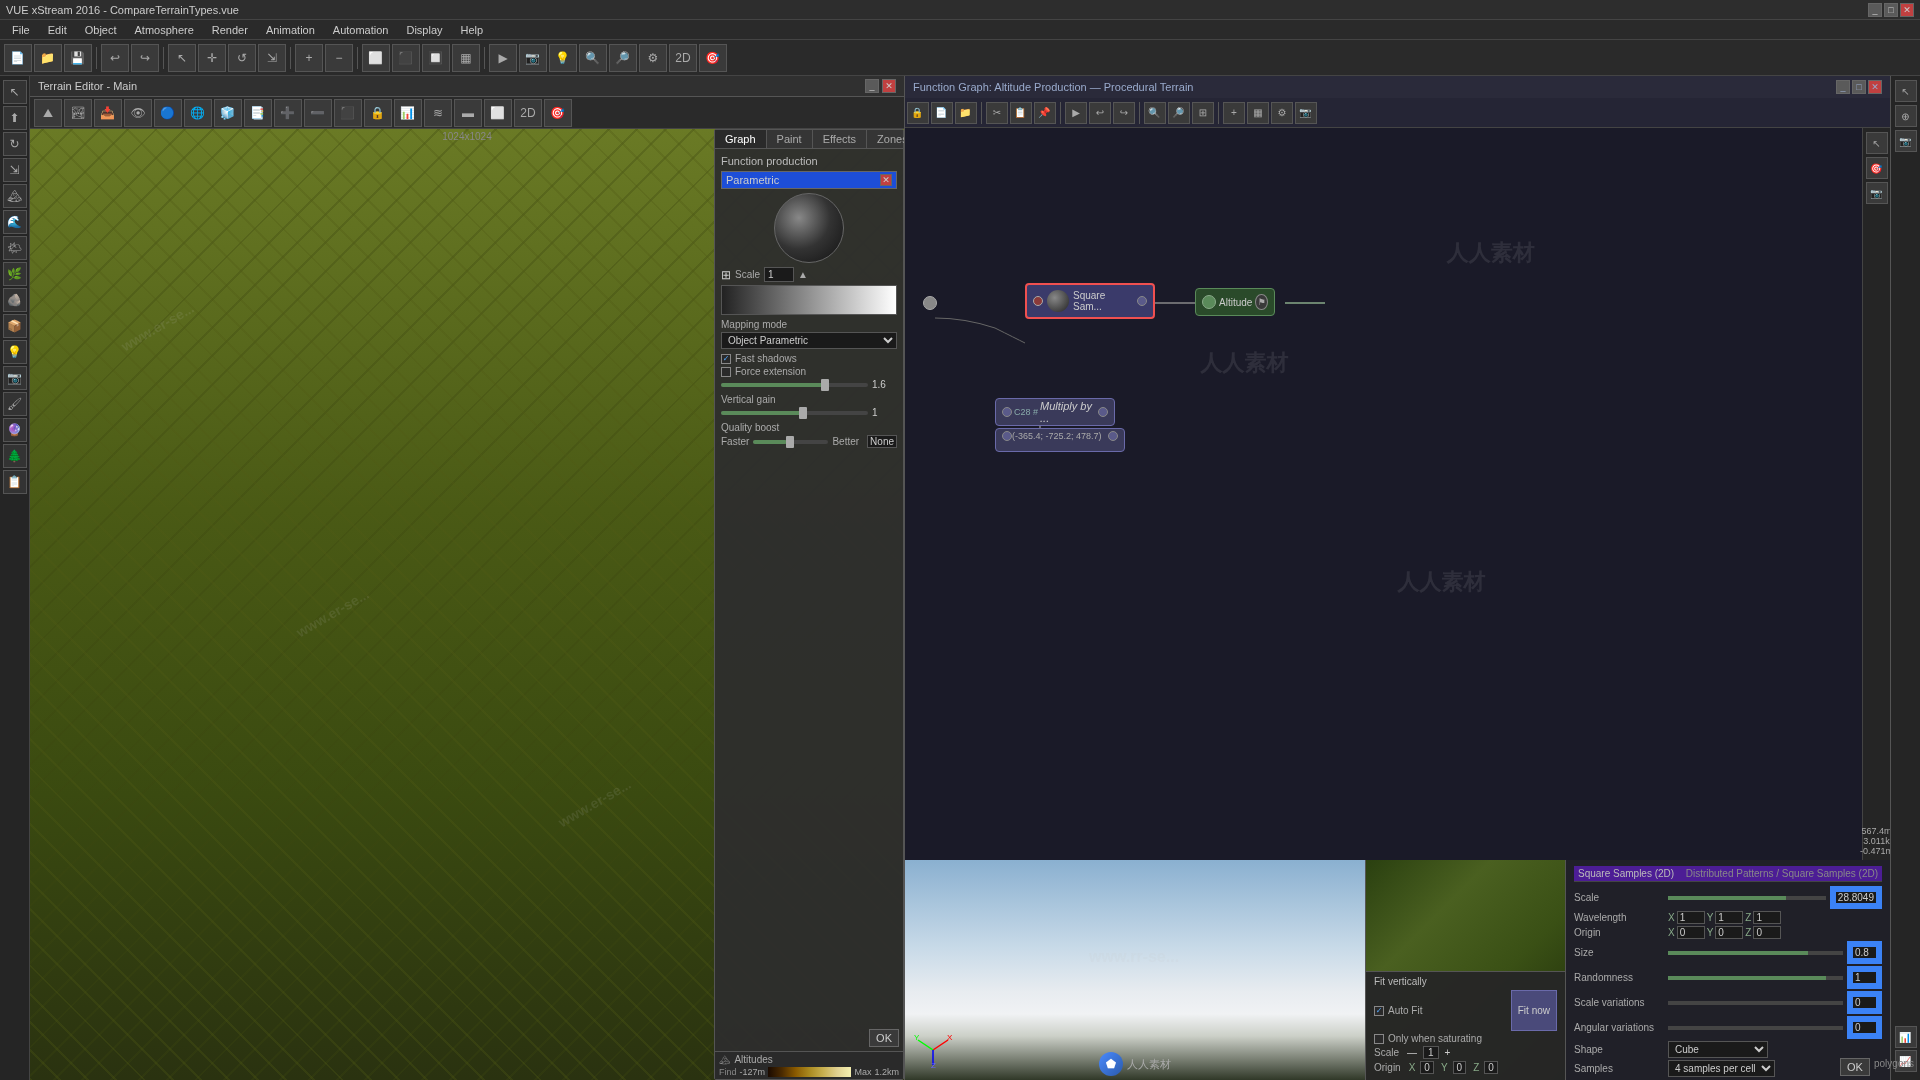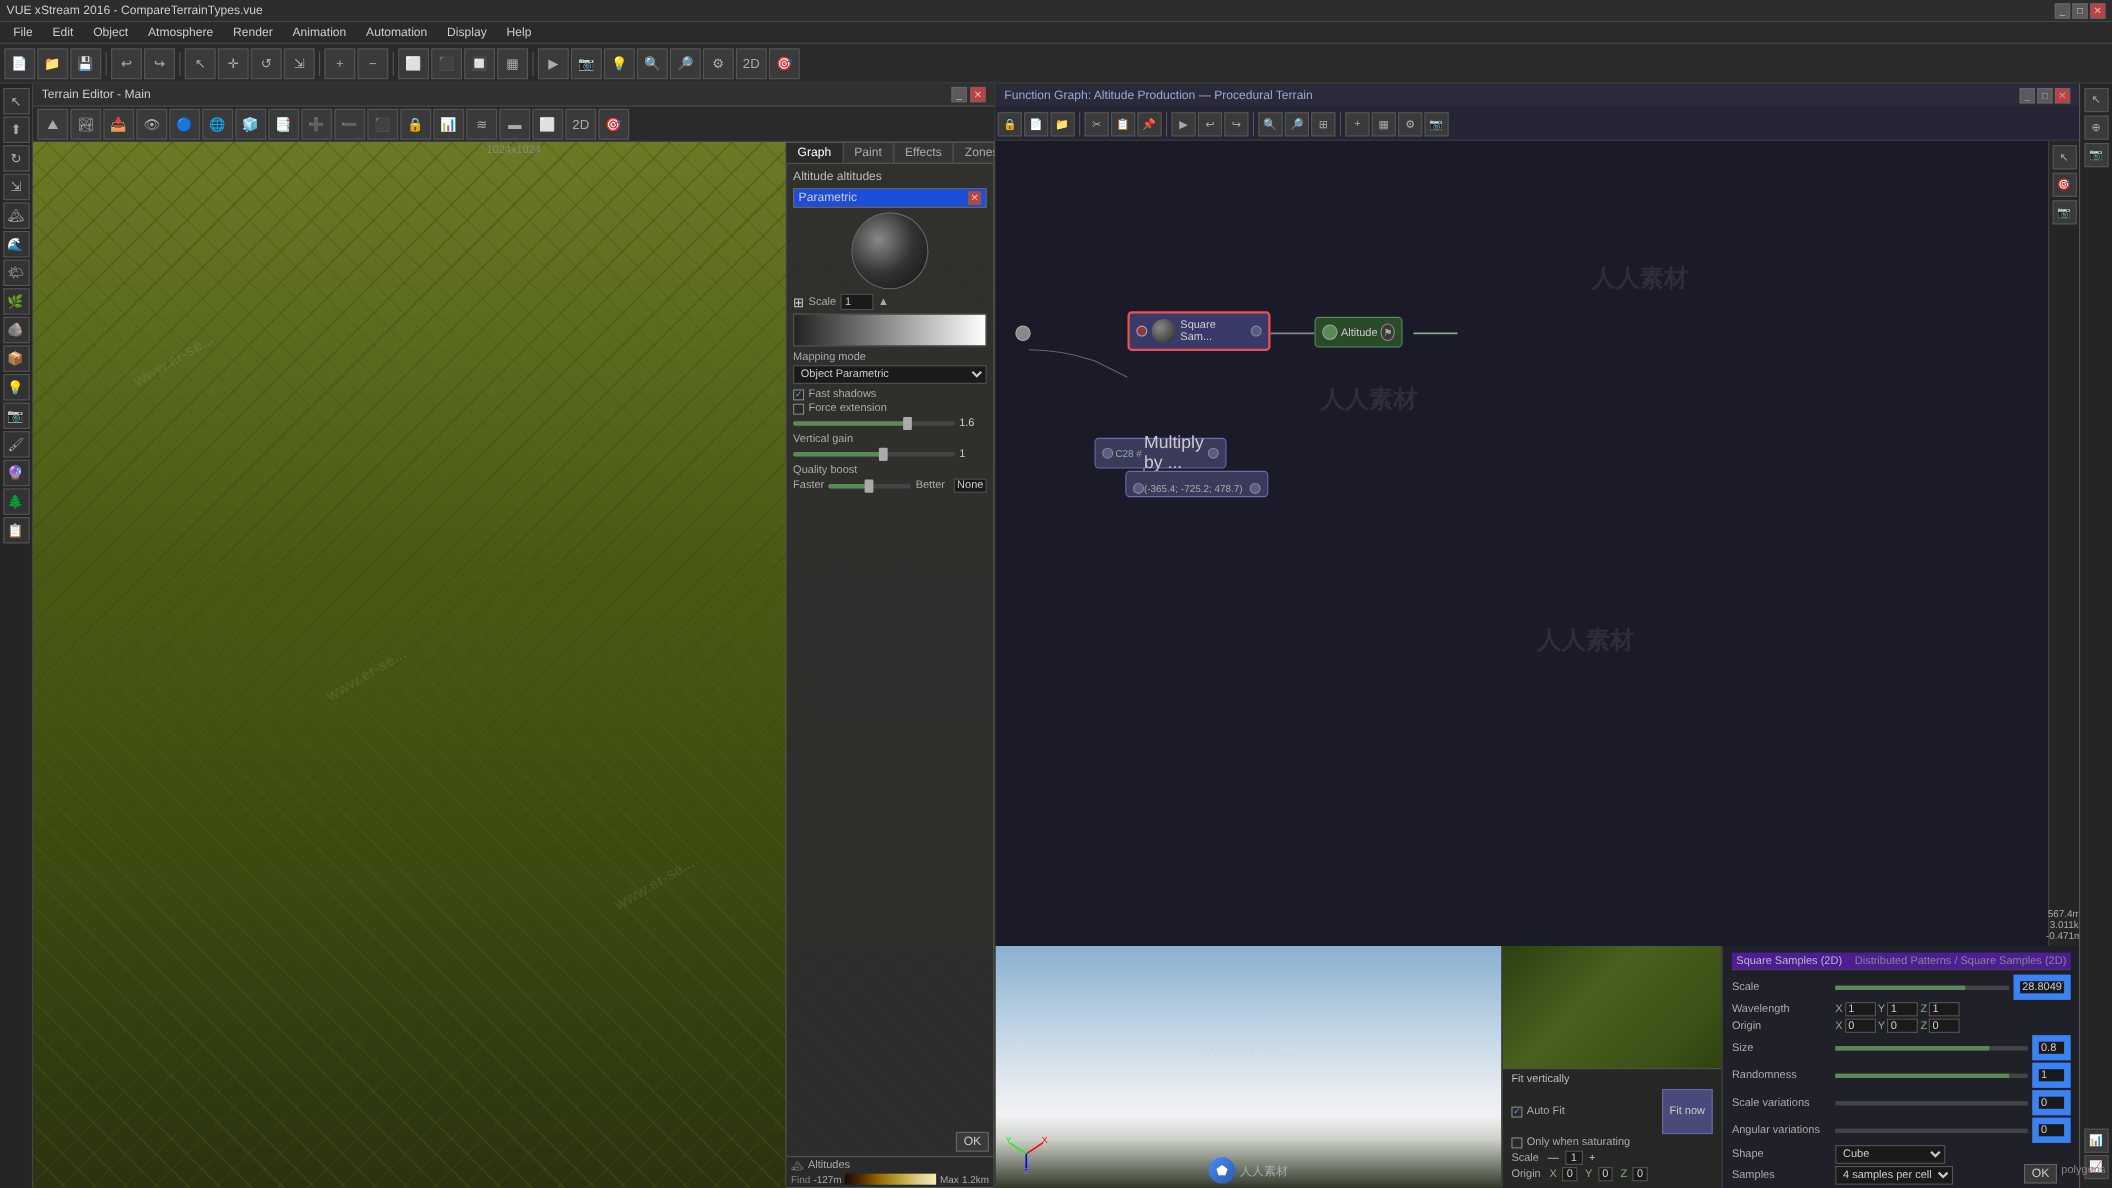--- a/index.html
+++ b/index.html
@@ -264,23 +264,22 @@
       padding: 2px 6px;
     }
     .node-coords {
       top: 300px;
       left: 90px;
       width: 130px;
       height: 24px;
       background: #3a3a5a;
       border: 1px solid #6a6aaa;
       display: flex;
-      align-items: flex-end;
+      align-items: flex-start;
       padding: 2px 6px;
-      margin-left: 28px;
     }
     .node-dot {
       width: 10px; height: 10px;
       border-radius: 50%;
       background: #5a5a8a;
       border: 1px solid #888;
       flex-shrink: 0;
     }
     .node-dot.red { background: #8a3a3a; border-color: #aaa; }
 
@@ -795,21 +794,21 @@
             <div class="panel-tab">
               <span>Effects</span>
             </div>
             <div class="panel-tab">
               <span>Zones</span>
             </div>
           </div>
 
           <div class="panel-content">
 
-            <div class="panel-section-title">Altitude altitudes</div>
+            <div class="panel-section-title">Function production</div>
 
             <div style="display:flex; align-items:center; justify-content:space-between; background:#1d4ed8; border:1px solid #666; padding:2px 4px; margin-bottom:4px;">
               <span style="font-size:11px; color:#ccc;">Parametric</span>
               <div class="title-bar-btn close" style="width:12px;height:12px;">✕</div>
             </div>
 
             <div class="sphere-preview"></div>
 
             <div class="panel-row">
               <span style="font-size:12px;">⊞</span>
@@ -978,21 +977,21 @@
 
           <div class="node node-altitude">
             <div style="width:14px;height:14px;border-radius:50%;background:#5a8a5a;border:1px solid #8aaa8a;flex-shrink:0;"></div>
             <span style="font-size:10px; color:#ccc; flex:1; margin:10px 3px;">Altitude</span>
             <div class="altitude-pin">⚑</div>
           </div>
 
           <div class="node node-multiply">
             <div class="node-dot"></div>
             <span style="font-size:9px; color:#8aa; margin:0 2px;">C28 #</span>
-            <span style="font-size:16px; color:#ccc; flex:1;">Multiply by ...</span>
+            <span style="font-size:11px; color:#ccc; flex:1;font-style:italic;">Multiply by ...</span>
             <div class="node-dot"></div>
           </div>
 
           <div class="node node-coords">
             <div class="node-dot"></div>
             <span style="font-size:9px; color:#aaa; flex:1;">(-365.4; -725.2; 478.7)</span>
             <div class="node-dot"></div>
           </div>
 
           <div class="wm-text" style="top:30%; left:30%; font-size:22px;">人人素材</div>

